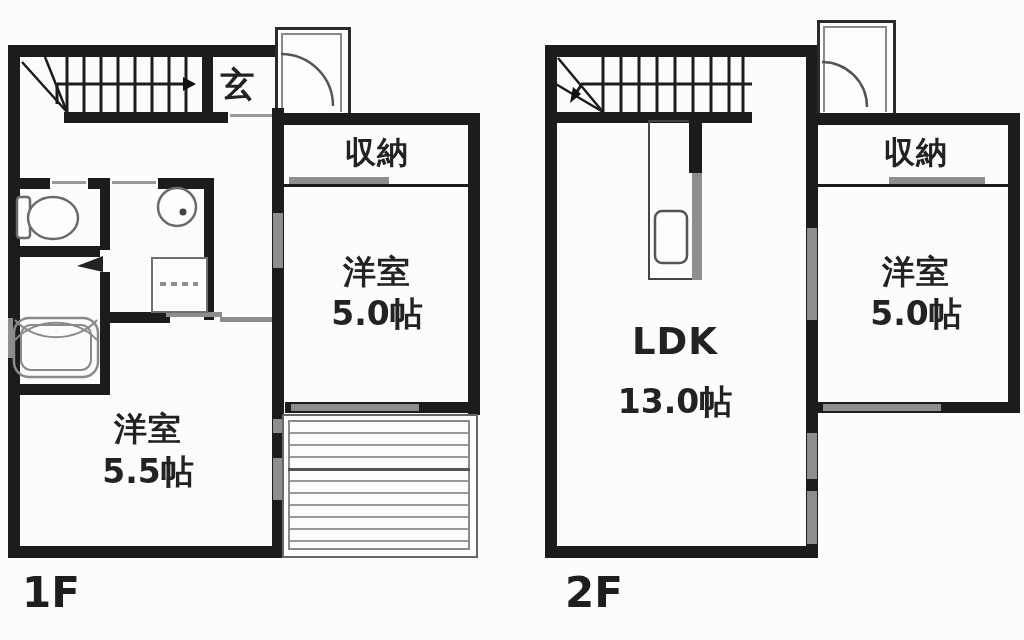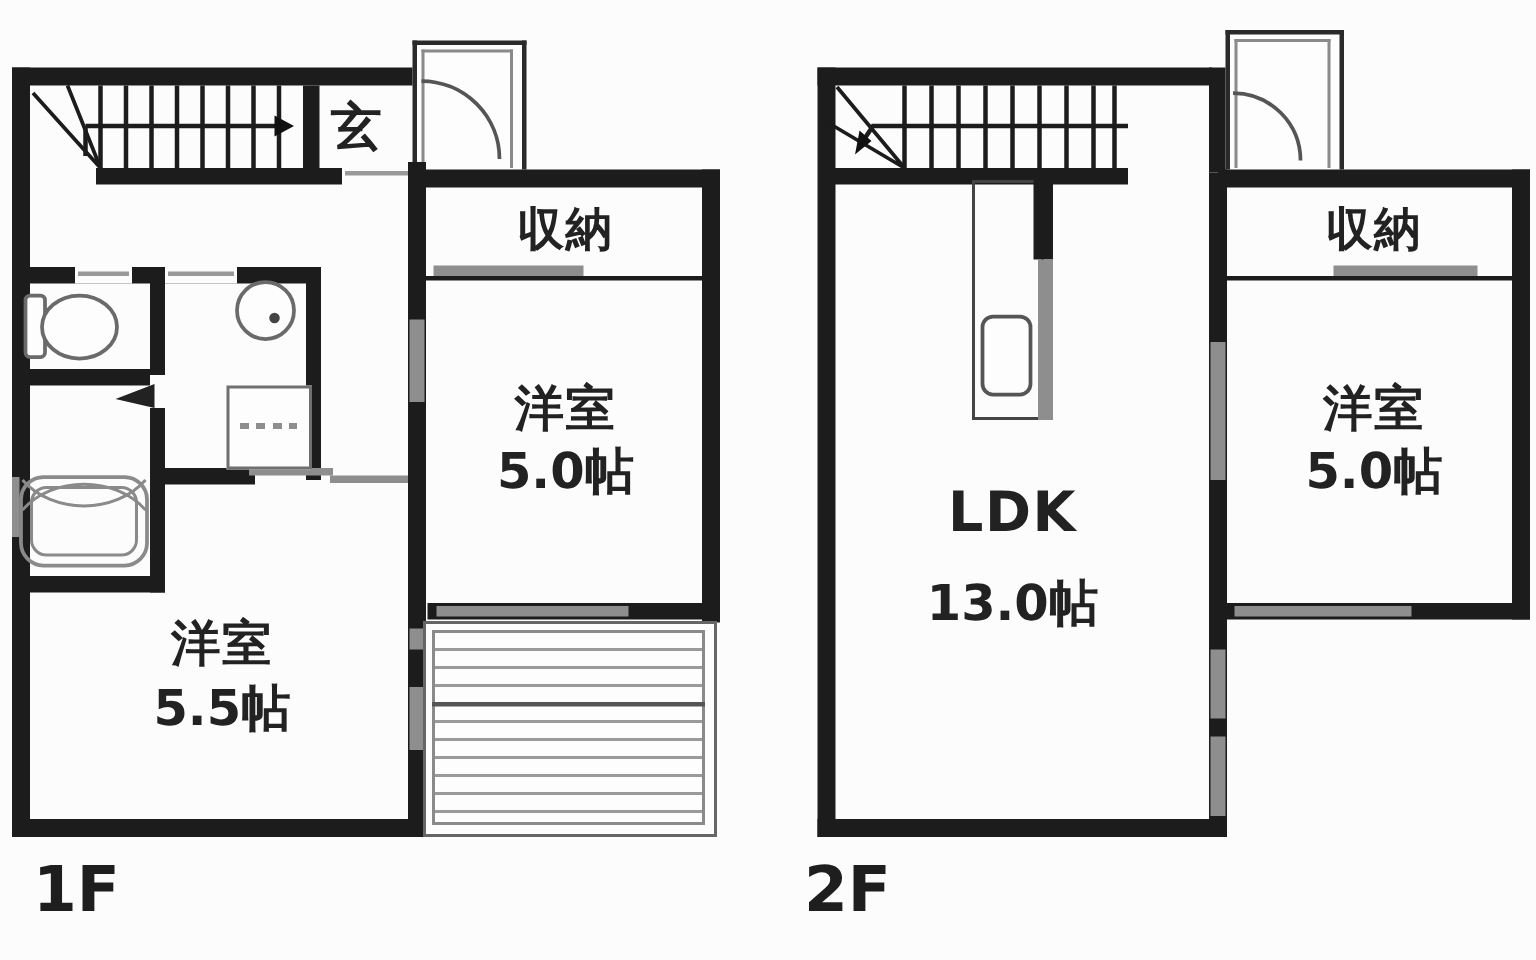--- a/index.html
+++ b/index.html
@@ -117,21 +117,21 @@
 
     <div class="outline" style="left:648px;top:120px;width:44px;height:156px"></div>
     <div class="wall" style="left:689px;top:115px;width:13px;height:58px"></div>
     <div class="gray" style="left:692px;top:173px;width:10px;height:107px"></div>
 
     <div class="label" style="left:675px;top:320px;font-size:37px">LDK</div>
     <div class="label" style="left:675px;top:380px;font-size:33px;letter-spacing:0">13.0帖</div>
     <div class="label" style="left:916px;top:132px;font-size:31px">収納</div>
     <div class="label" style="left:916px;top:250px;font-size:33px">洋室</div>
     <div class="label" style="left:916px;top:292px;font-size:33px;letter-spacing:0">5.0帖</div>
-    <div class="floor-tag" style="left:536px;top:568px">2F</div>
+    <div class="floor-tag" style="left:565px;top:568px">2F</div>
   </div>
 
   <svg class="overlay" width="1024" height="640" viewBox="0 0 1024 640">
 
     <g stroke="#1c1c1c" stroke-width="3" fill="none">
       <path d="M67 57V112 M84 57V112 M101 57V112 M118 57V112 M135 57V112 M152 57V112 M169 57V112 M186 57V112"></path>
       <path d="M57 84H184"></path>
       <path d="M57 84V104"></path>
       <path d="M67 112L22 62 M67 112L45 57" stroke-width="2.5"></path>
     </g>

